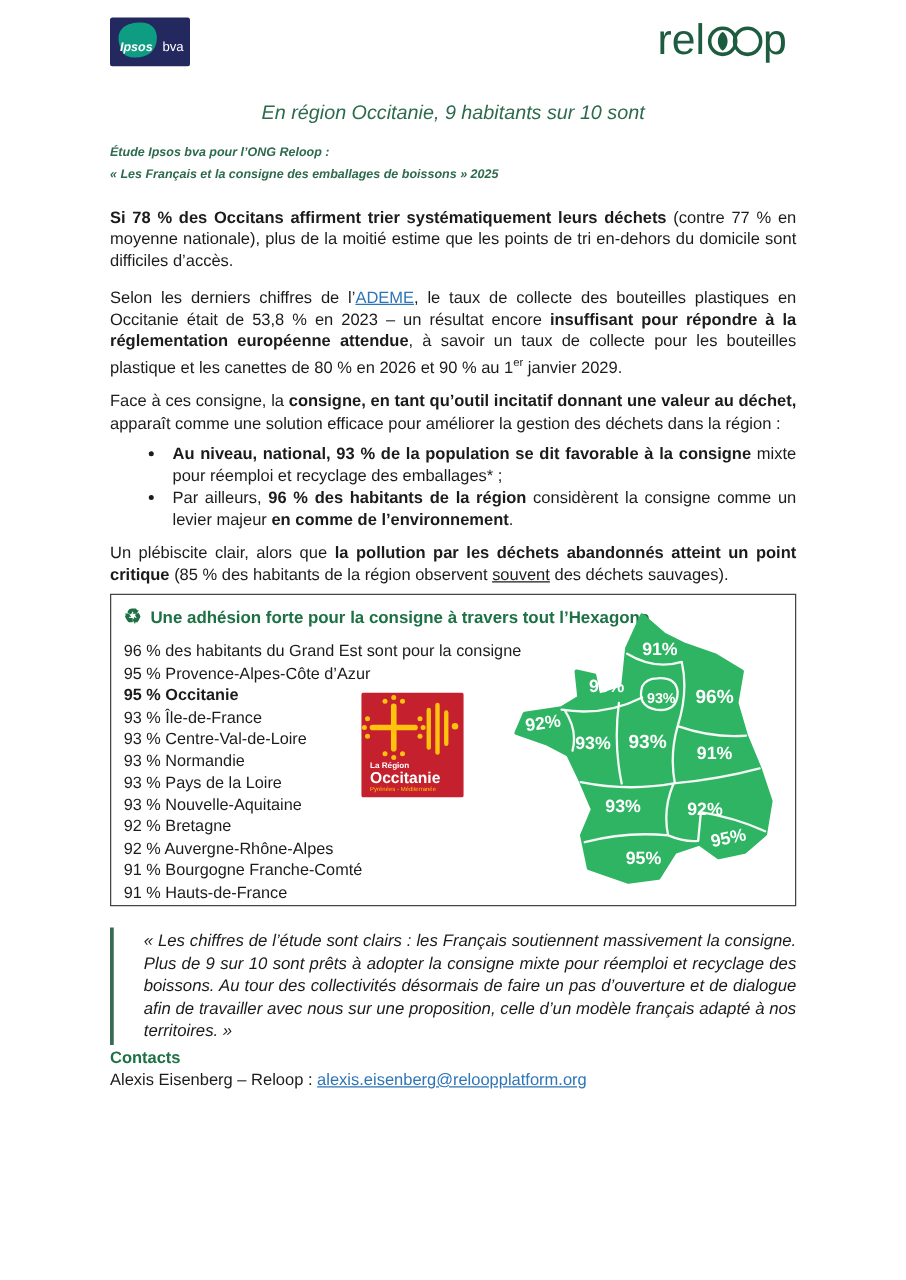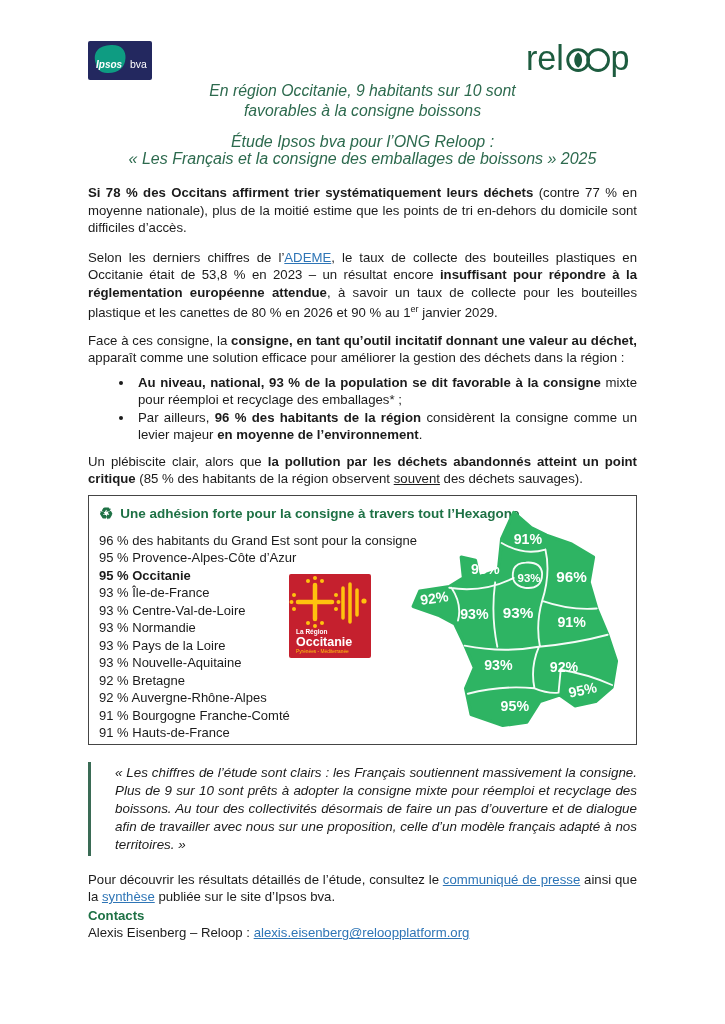--- a/index.html
+++ b/index.html
@@ -7,28 +7,28 @@
     --link-blue:#2E75B6; --map-green:#2EB463; --occ-red:#C5202E; --occ-yellow:#FFC20E;
     --ipsos-navy:#23285F; --ipsos-teal:#0E9C82; --reloop-green:#1D5C3F;
     --quote-bar:#3A6B55; --box-border:#454545;
   }
   *{box-sizing:border-box}
   html,body{margin:0;padding:0;background:#fff}
   body{width:725px;height:1024px;overflow:hidden;
        font-family:"Liberation Sans",sans-serif;color:var(--body-text)}
   .page{width:725px;height:1024px;padding:0 88px;position:relative}
 
-  .logos{padding-top:41px;height:67px;display:flex;justify-content:space-between;align-items:flex-start}
+  .logos{padding-top:14px;height:67px;display:flex;justify-content:space-between;align-items:flex-start}
   .ipsos-logo{width:64px;height:39px;background:var(--ipsos-navy);border-radius:2px}
   .reloop-logo{width:112px;height:44px;margin-top:-2px}
 
   h1{margin:14px 0 0;text-align:center;font-size:15.8px;line-height:19.5px;
      color:var(--title-green);font-style:italic;font-weight:normal}
-  h2{margin:13px 0 0;text-align:center;font-size:16px;line-height:17px;
-     color:var(--title-green);font-style:italic;font-weight:normal}
+  h2{margin:13px 0 0;font-size:10px;line-height:17px;
+     color:var(--title-green);font-style:italic;font-weight:bold}
   h1 span,h2 span{display:block}
 
   p.body{margin:0;text-align:justify;font-size:13.2px;line-height:17.5px}
   #p1{margin-top:17px}#p2{margin-top:12px}#p3{margin-top:10px}#p4{margin-top:9px}
   .b{font-weight:bold}.u{text-decoration:underline}
   .lnk{color:var(--link-blue);text-decoration:underline;cursor:pointer}
   sup{font-size:9px}
 
   ul.bullets{margin:7px 0 0;padding-left:46px;font-size:13.2px;line-height:17.5px}
   ul.bullets li{text-align:justify;padding-left:4px}
@@ -70,35 +70,34 @@
         <circle cx="56" cy="22" r="11" fill="none" stroke="var(--reloop-green)" stroke-width="3"></circle>
         <circle cx="77" cy="22" r="11" fill="none" stroke="var(--reloop-green)" stroke-width="3"></circle>
         <path d="M56 14 C61.5 17.5 61.5 26.5 56 30 C50.5 26.5 50.5 17.5 56 14 Z" fill="var(--reloop-green)"></path>
         <text x="90" y="33" font-size="36" fill="var(--reloop-green)" font-family="Liberation Sans, sans-serif">p</text>
       </svg>
     </div>
   </header>
 
   <h1>
     <span>En région Occitanie, 9 habitants sur 10 sont</span>
-    <span>favorables à la consigne boissons</span>
   </h1>
 
   <h2>
     <span>Étude Ipsos bva pour l’ONG Reloop :</span>
     <span>« Les Français et la consigne des emballages de boissons » 2025</span>
   </h2>
 
   <p class="body" id="p1"><span class="b">Si 78 % des Occitans affirment trier systématiquement leurs déchets</span><span> (contre 77 % en moyenne nationale), plus de la moitié estime que les points de tri en-dehors du domicile sont difficiles d’accès.</span></p>
   <p class="body" id="p2"><span>Selon les derniers chiffres de l’</span><a href="#" class="lnk">ADEME</a><span>, le taux de collecte des bouteilles plastiques en Occitanie était de 53,8 % en 2023 – un résultat encore </span><span class="b">insuffisant pour répondre à la réglementation européenne attendue</span><span>, à savoir un taux de collecte pour les bouteilles plastique et les canettes de 80 % en 2026 et 90 % au 1</span><sup>er</sup><span> janvier 2029.</span></p>
   <p class="body" id="p3"><span>Face à ces consigne, la </span><span class="b">consigne, en tant qu’outil incitatif donnant une valeur au déchet,</span><span> apparaît comme une solution efficace pour améliorer la gestion des déchets dans la région :</span></p>
 
   <ul class="bullets">
     <li><span class="b">Au niveau, national, 93 % de la population se dit favorable à la consigne</span><span> mixte pour réemploi et recyclage des emballages* ;</span></li>
-    <li><span>Par ailleurs, </span><span class="b">96 % des habitants de la région</span><span> considèrent la consigne comme un levier majeur </span><span class="b">en moyenne de l’environnement</span><span>.</span></li>
+    <li><span>Par ailleurs, </span><span class="b">96 % des habitants de la région</span><span> considèrent la consigne comme un levier majeur </span><span class="b">en comme de l’environnement</span><span>.</span></li>
   </ul>
 
   <p class="body" id="p4"><span>Un plébiscite clair, alors que </span><span class="b">la pollution par les déchets abandonnés atteint un point critique</span><span> (85 % des habitants de la région observent </span><span class="u">souvent</span><span> des déchets sauvages).</span></p>
 
   <section class="box">
     <div class="box-heading">
       <span class="recycle" style="color:var(--heading-green)">♻</span>
       <span>Une adhésion forte pour la consigne à travers tout l’Hexagone</span>
     </div>
 
@@ -166,21 +165,20 @@
       <text class="map-label" x="142" y="150" font-size="13" text-anchor="middle">92%</text>
       <text class="map-label" x="97" y="186" font-size="13" text-anchor="middle">95%</text>
       <text class="map-label" x="160" y="171" font-size="13" text-anchor="middle" transform="rotate(-12 160 171)">95%</text>
     </svg>
   </section>
 
   <blockquote>
     <p class="q-text">« Les chiffres de l’étude sont clairs : les Français soutiennent massivement la consigne. Plus de 9 sur 10 sont prêts à adopter la consigne mixte pour réemploi et recyclage des boissons. Au tour des collectivités désormais de faire un pas d’ouverture et de dialogue afin de travailler avec nous sur une proposition, celle d’un modèle français adapté à nos territoires. »</p>
   </blockquote>
 
-  <p class="body" id="closing"><span>Pour découvrir les résultats détaillés de l’étude, consultez le </span><a href="#" class="lnk">communiqué de presse</a><span> ainsi que la </span><a href="#" class="lnk">synthèse</a><span> publiée sur le site d’Ipsos bva.</span></p>
 
   <div class="contacts">
     <p class="contacts-heading">Contacts</p>
     <p class="contact-line">
       <span>Alexis Eisenberg – Reloop : </span><a class="lnk" href="#">alexis.eisenberg@reloopplatform.org</a>
     </p>
   </div>
 
 </div>
 

